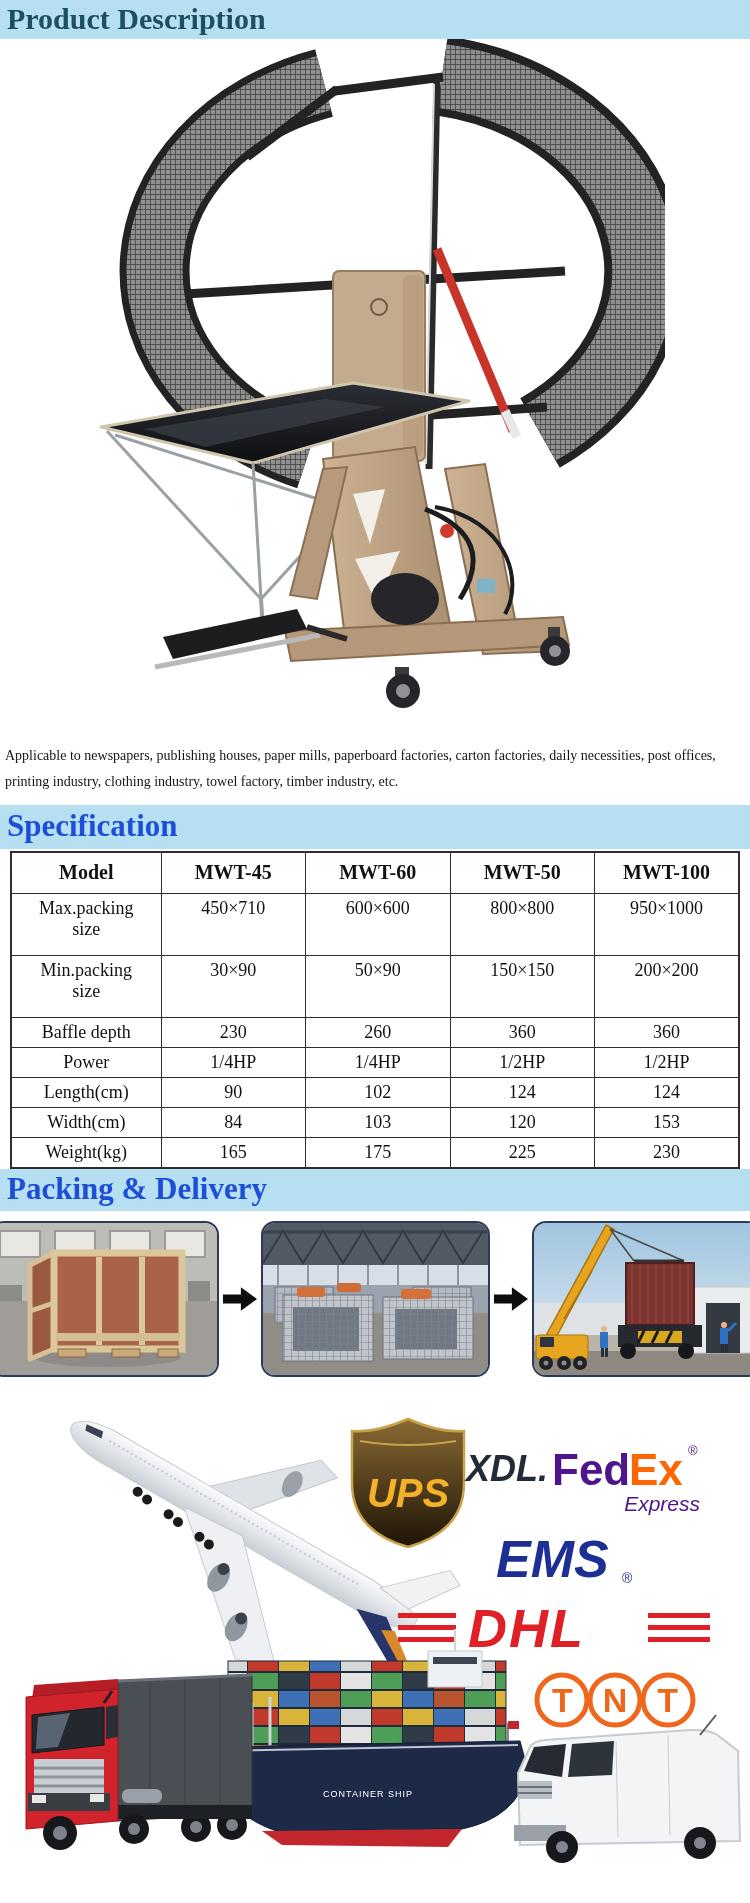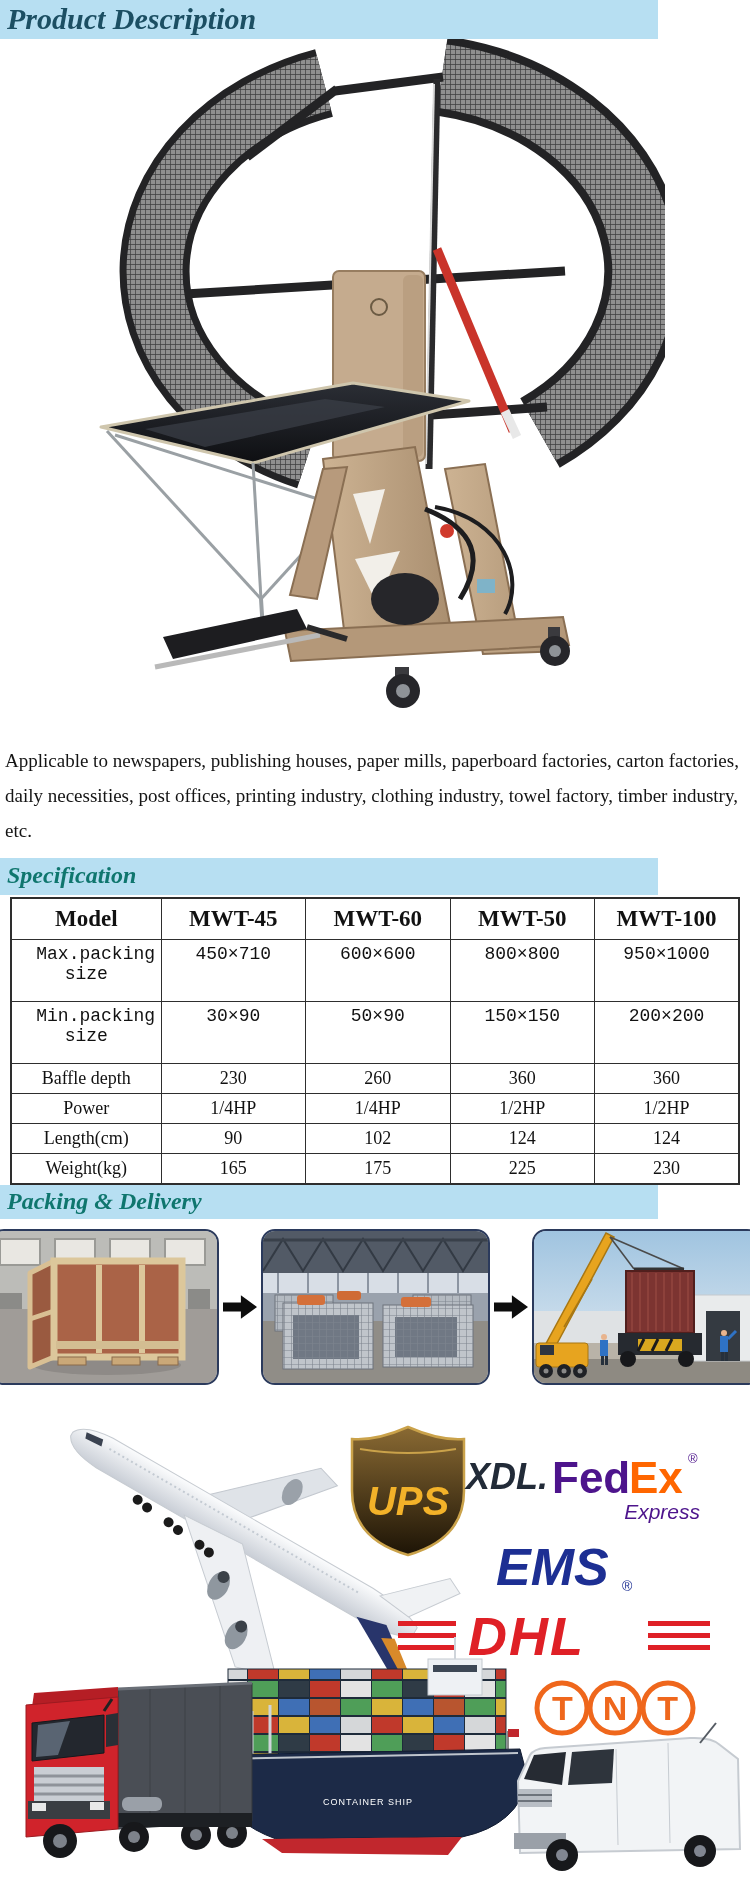--- a/index.html
+++ b/index.html
@@ -4,67 +4,66 @@
 <style>
   html,body{margin:0;padding:0;}
   body{
     width:750px;
     background:#ffffff;
     font-family:"Liberation Serif", serif;
     color:#111;
     overflow-x:hidden;
   }
   .section-bar{
-    width:658px;
+    width:750px;
     background:#b7dff2;
     box-sizing:border-box;
     padding:2px 0 4px 7px;
-    font-style:italic;
   }
   .section-bar .bar-title{
     margin:0;
     font-family:"Liberation Serif", serif;
     font-weight:700;
     line-height:1.1;
   }
   #bar-product .bar-title{ font-size:30px; color:#1c4f63; }
-  #bar-spec .bar-title, #bar-packing .bar-title{ font-size:24px; color:#0f766e; }
+  #bar-spec .bar-title, #bar-packing .bar-title{ font-size:31px; color:#1d4ed8; }
   #bar-spec{ padding:4px 0 6px 7px; }
   #bar-packing{ padding:3px 0 5px 7px; }
 
   .product-image-wrap{
     width:750px; height:698px;
     display:flex; justify-content:center; align-items:flex-start;
     background:#fff;
   }
   .intro-para{
     margin:6px 5px 10px 5px;
-    font-size:19px;
+    font-size:14px;
     line-height:1.85;
     color:#141414;
     width:740px;
   }
   table.spec{
     border-collapse:collapse;
     margin:2px 0 0 10px;
     width:730px;
     table-layout:fixed;
     font-size:18px;
   }
   table.spec th, table.spec td{
     border:1px solid #2e2e2e;
     text-align:center;
     vertical-align:top;
     padding:4px 2px;
     background:#fff;
   }
   table.spec{ border:2px solid #2e2e2e; }
-  table.spec th{ font-size:23px; font-weight:700; height:32px; vertical-align:middle; }
+  table.spec th{ font-size:20px; font-weight:700; height:32px; vertical-align:middle; }
   table.spec col.first{ width:150px; }
-  tr.tall{ height:62px;font-family:Liberation Mono, monospace; }
+  tr.tall{ height:62px; }
   tr.tall td .wrap-label{ display:inline-block; max-width:100px; }
   tr.short{ height:28px;font-family:Liberation Serif, serif; }
 
   .photos-row{
     width:750px;
     padding:10px 0 8px 0;
     display:flex;
     align-items:center;
     justify-content:center;
     gap:4px;
@@ -227,20 +226,27 @@
     <td>1/4HP</td>
     <td>1/2HP</td>
     <td>1/2HP</td>
   </tr>
   <tr class="short">
     <td>Length(cm)</td>
     <td>90</td>
     <td>102</td>
     <td>124</td>
     <td>124</td>
+  </tr>
+  <tr class="short">
+    <td>Width(cm)</td>
+    <td>84</td>
+    <td>103</td>
+    <td>120</td>
+    <td>153</td>
   </tr>
   <tr class="short">
     <td>Weight(kg)</td>
     <td>165</td>
     <td>175</td>
     <td>225</td>
     <td>230</td>
   </tr>
 </tbody>
   </table>

